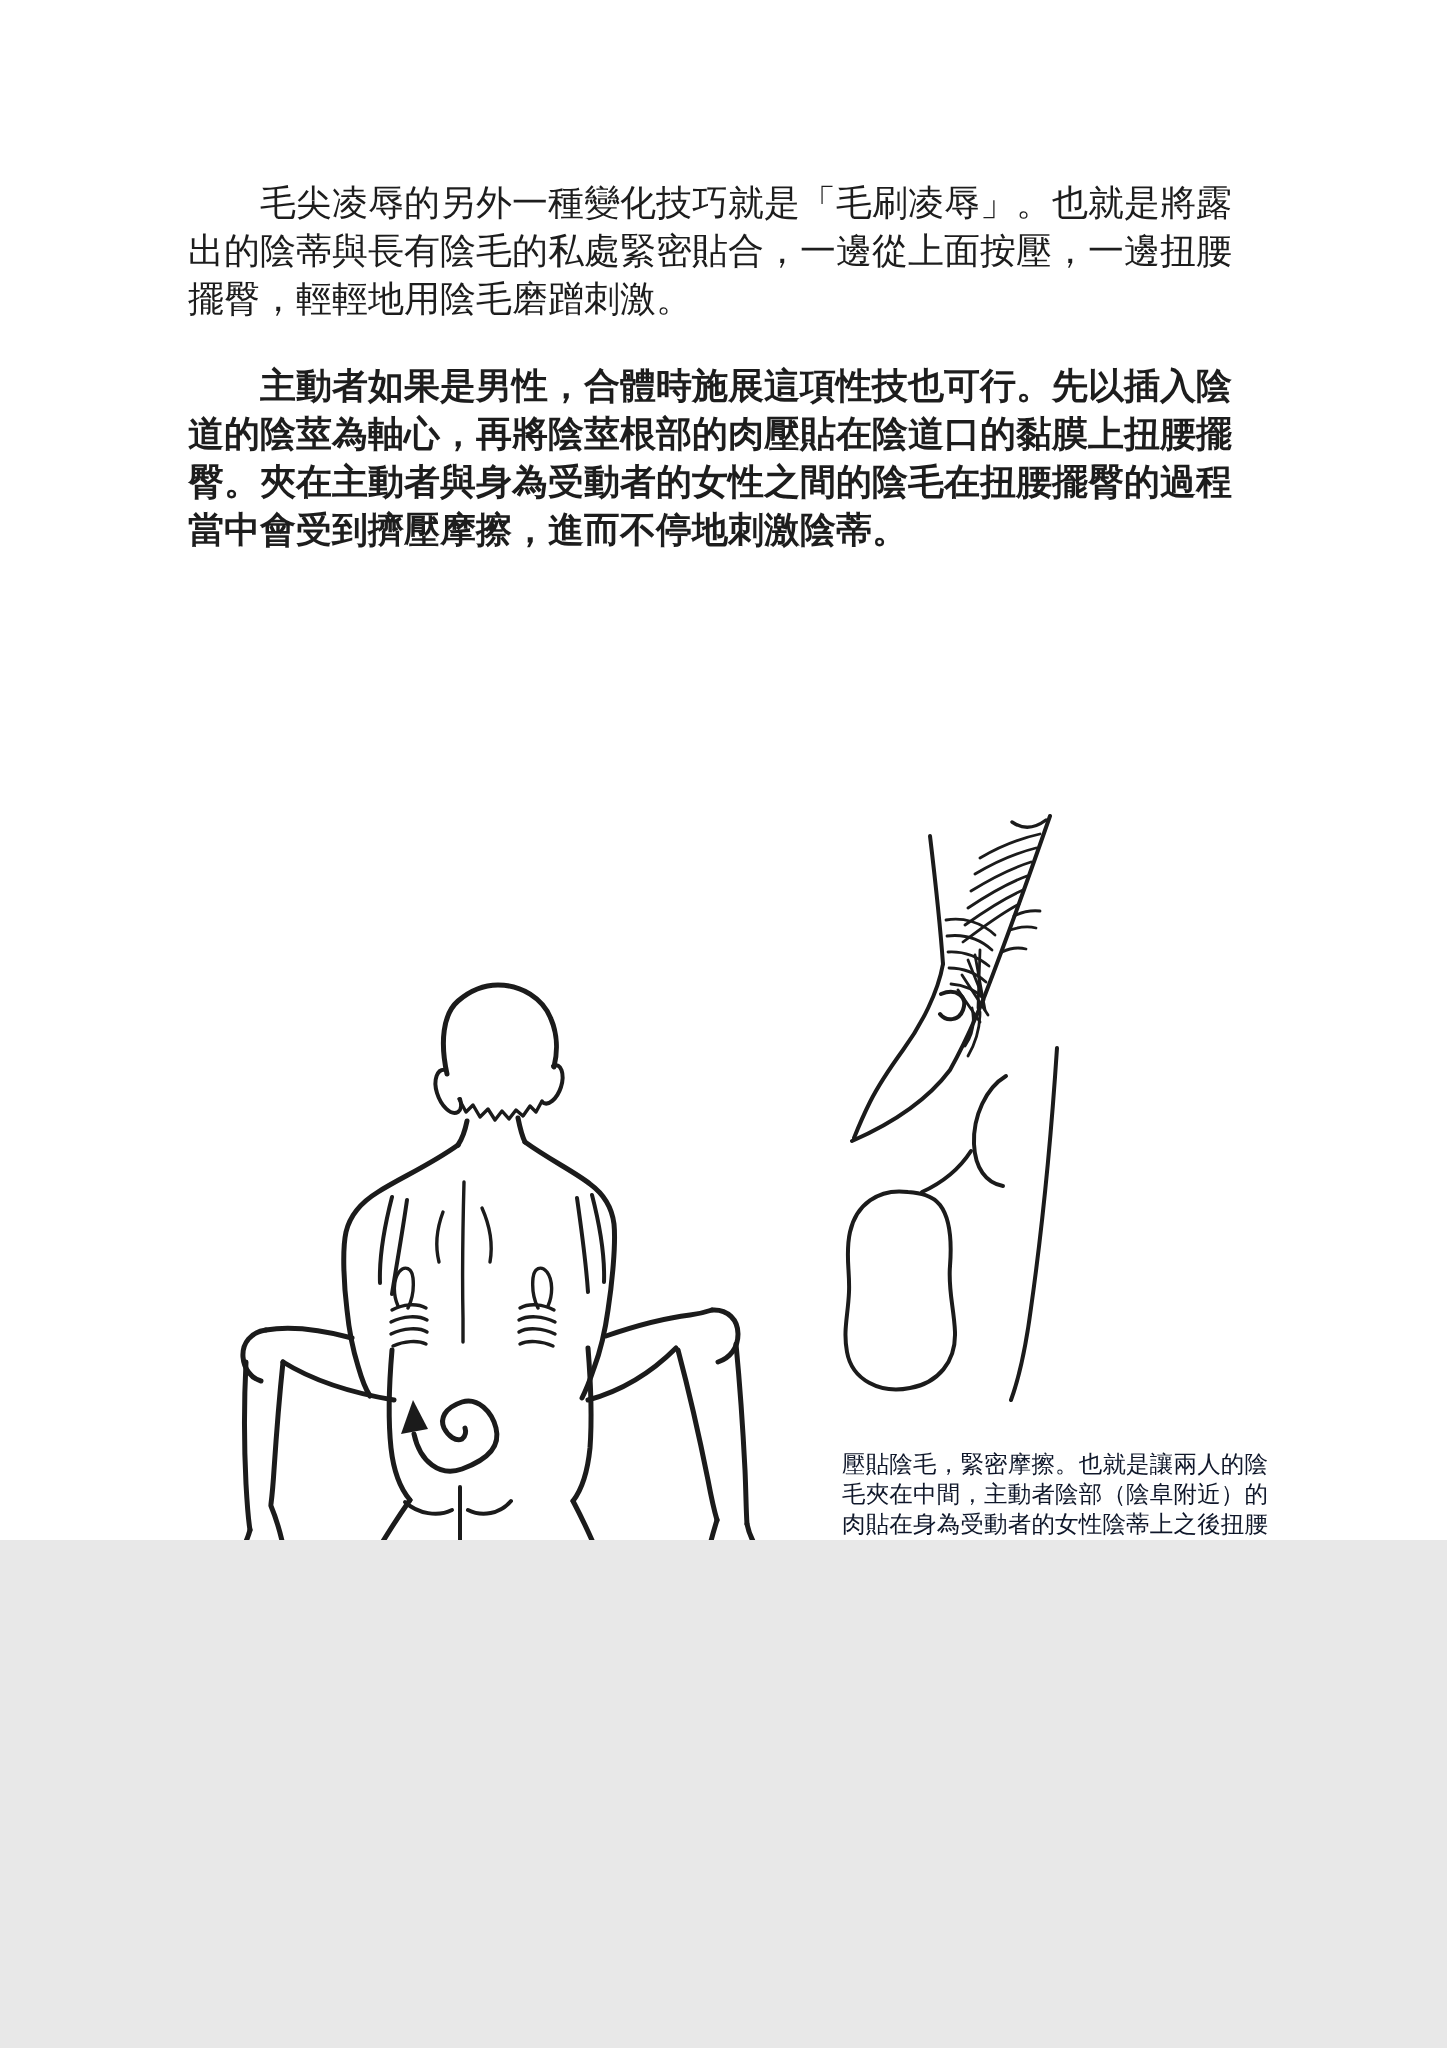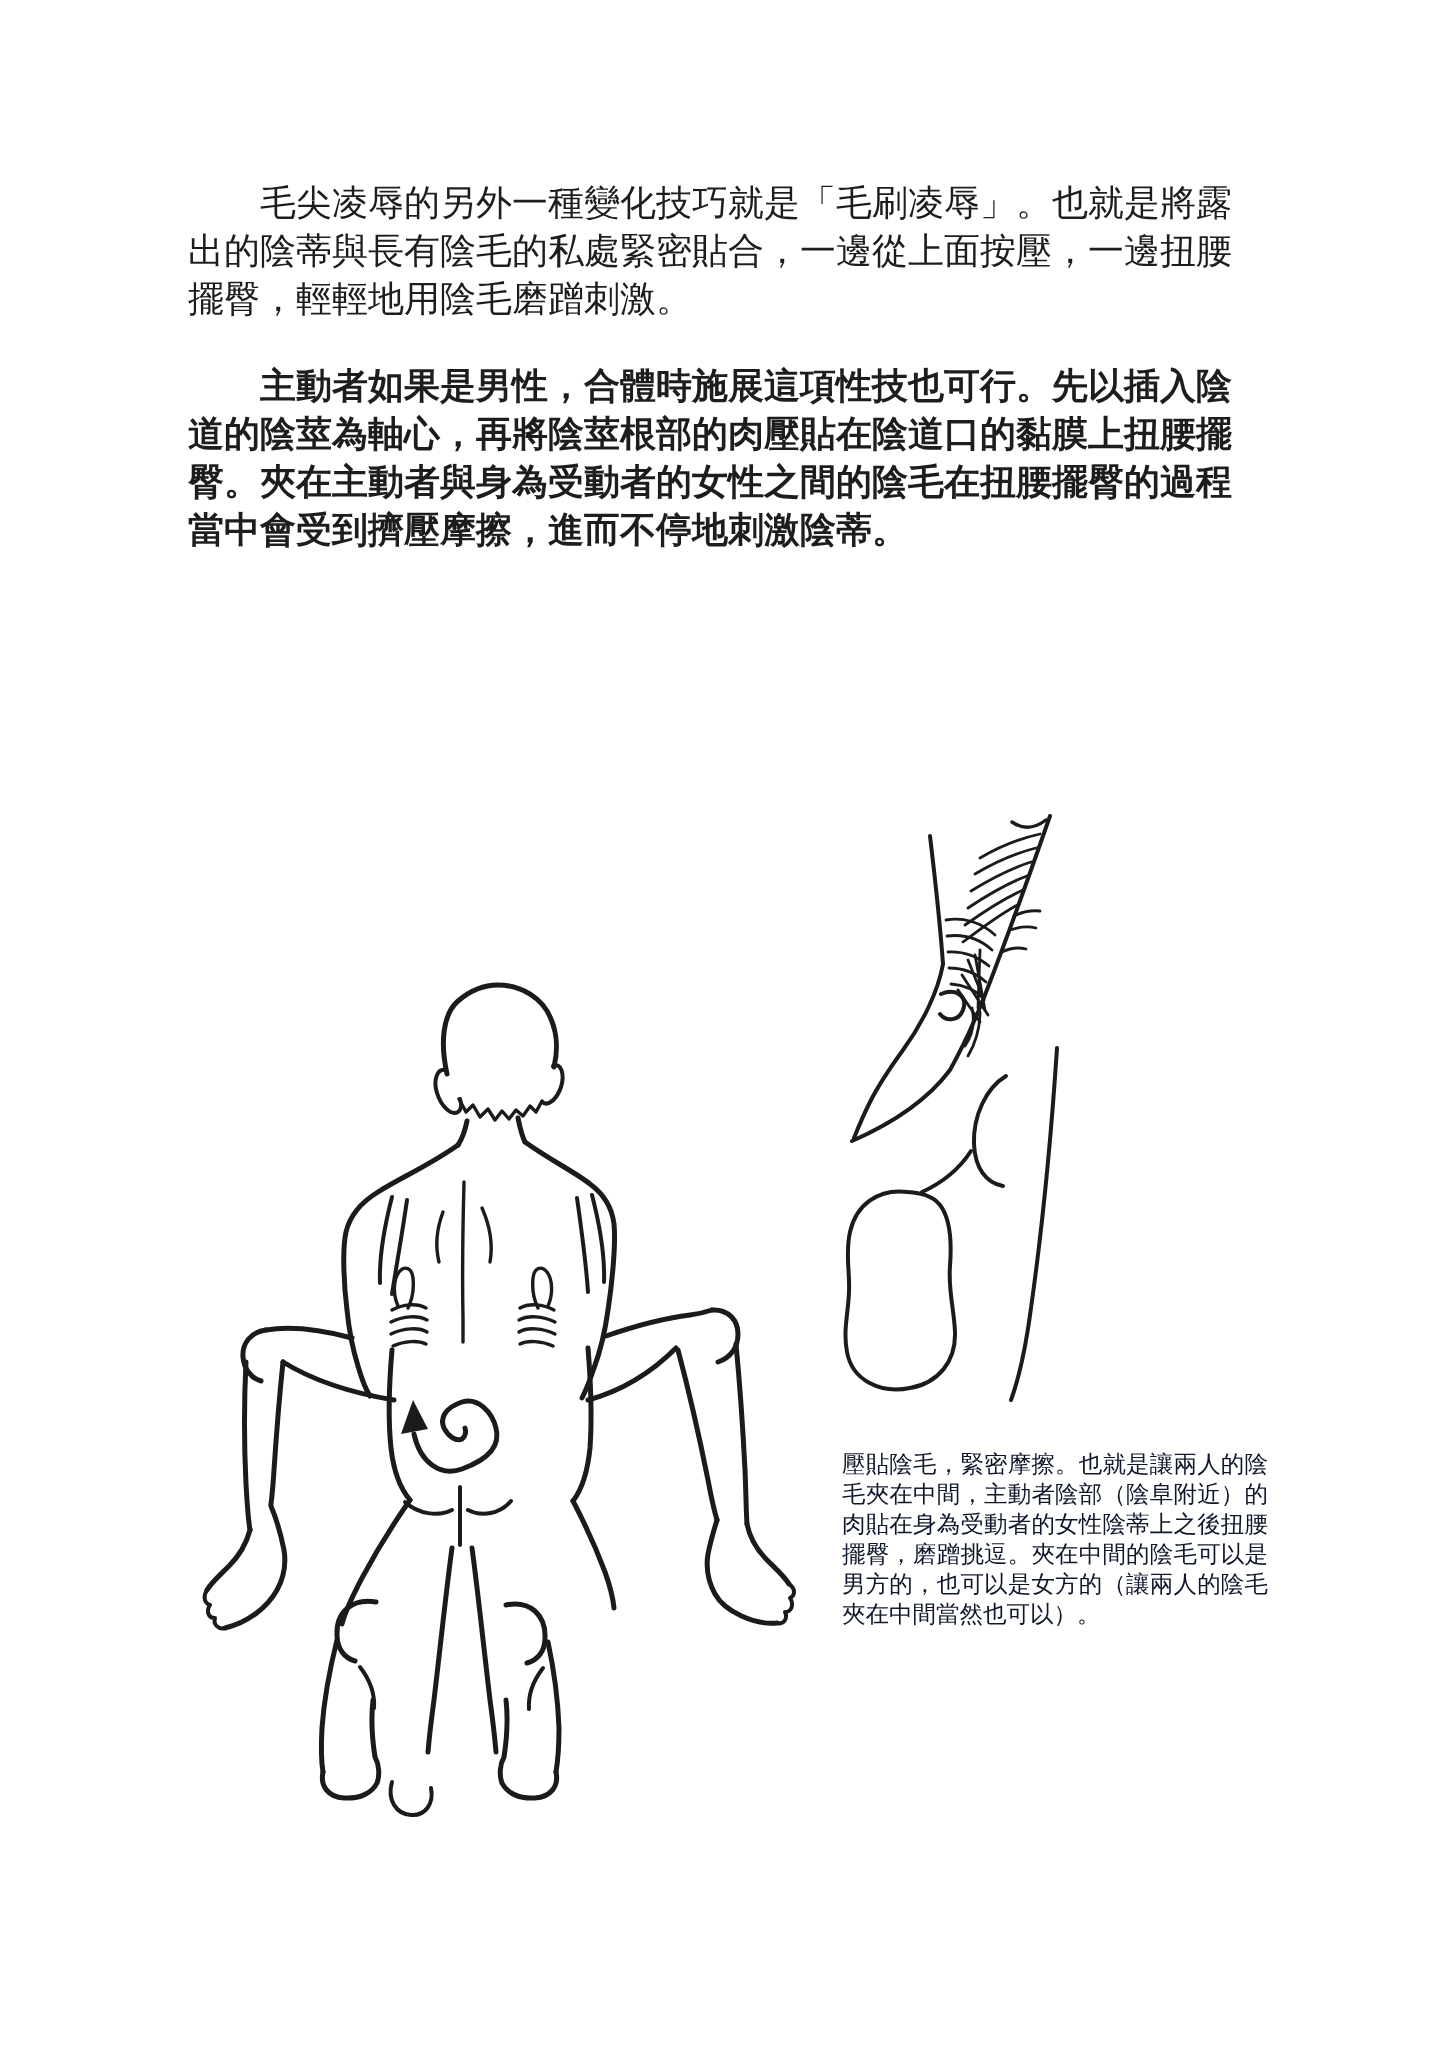--- a/index.html
+++ b/index.html
@@ -1,18 +1,18 @@
 <!DOCTYPE html>
 <html><head>
 <meta charset="utf-8">
 <style>
   html,body{margin:0;padding:0;background:#e8e8e8;}
   .page{
     position:relative;
-    width:1447px;height:2048px;
+    width:1447px;height:1540px;
     background:#ffffff;
     overflow:hidden;
     font-family:"Liberation Sans", sans-serif;
     color:#1d1d1d;
   }
   .body-text{
     position:absolute;
     left:188px;
     width:1044px;
     margin:0;

